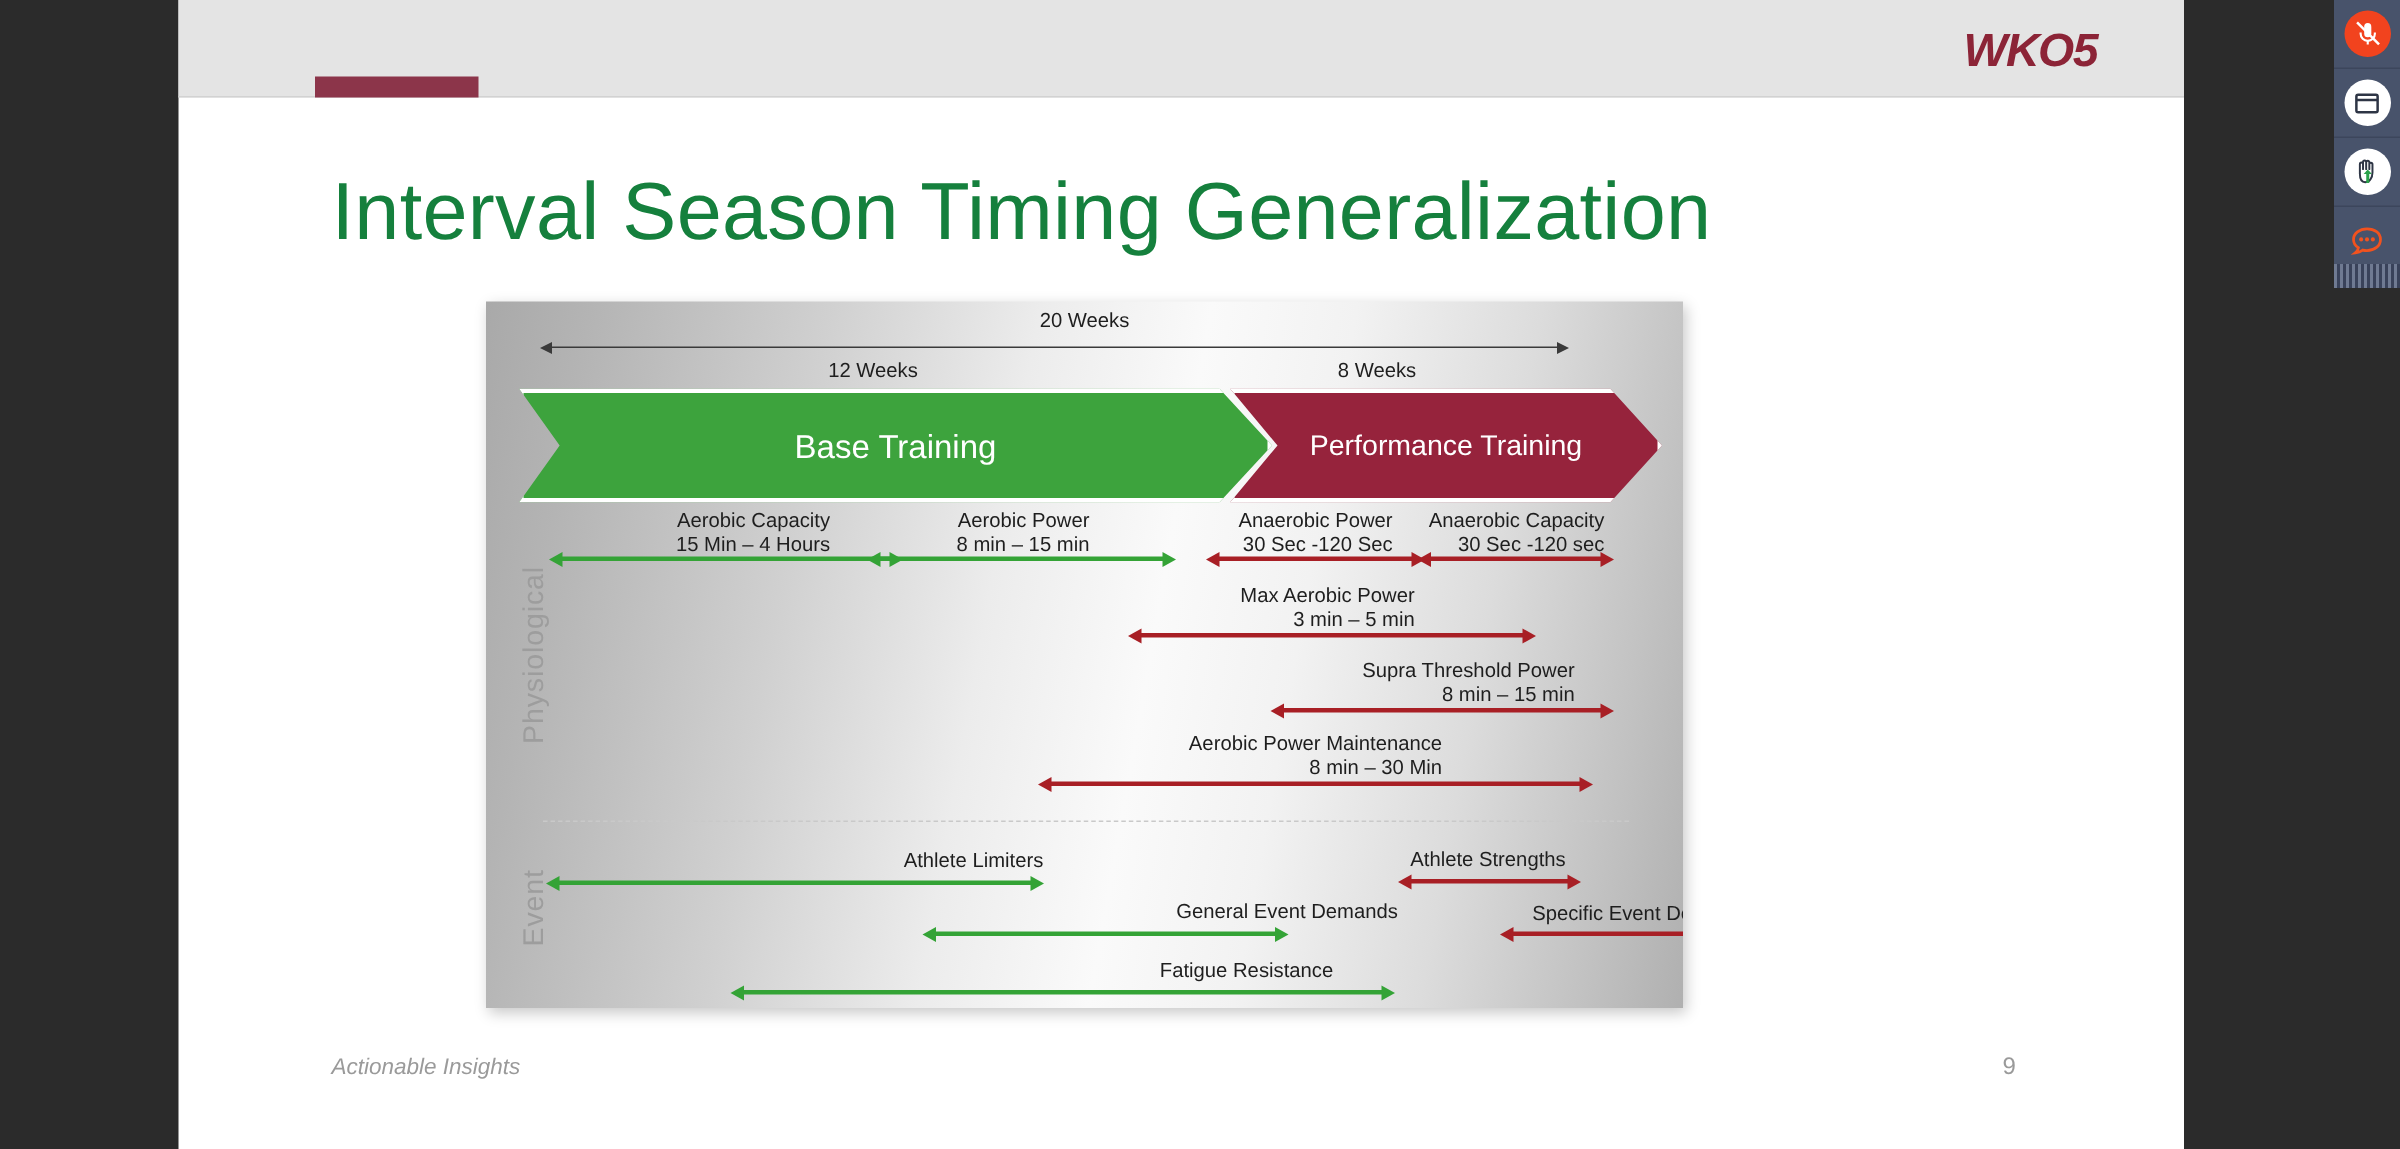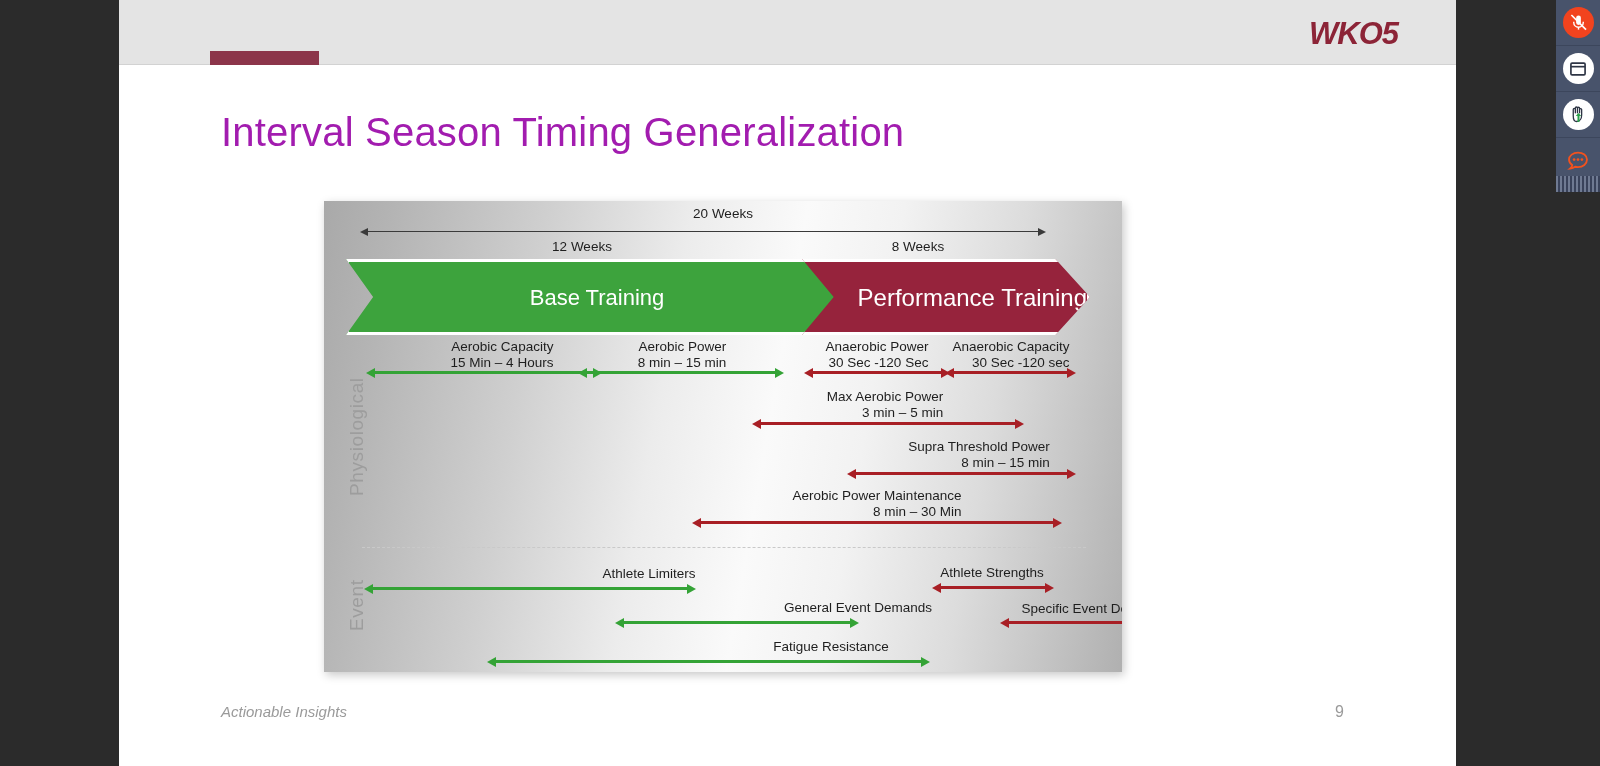--- a/index.html
+++ b/index.html
@@ -28,21 +28,21 @@
     color: #8c2437;
     font-family: "Liberation Sans", sans-serif;
   }
   .accent-bar {
     position: absolute; left: 91px; top: 51px; width: 109px; height: 14px;
     background: #8c354a;
   }
 
   .slide-title {
     position: absolute; left: 102px; top: 110px;
-    font-size: 40px; color: #a21caf; letter-spacing: .2px;
+    font-size: 54px; color: #15803d; letter-spacing: .2px;
     font-family: "Liberation Sans", sans-serif; white-space: nowrap;
   }
 
   .footer-note {
     position: absolute; left: 102px; top: 703px;
     font-size: 15px; font-style: italic; color: #9a9a9a;
   }
   .page-no {
     position: absolute; left: 1216px; top: 703px;
     font-size: 16px; color: #9a9a9a;
@@ -98,23 +98,22 @@
     position:absolute; top:0; height:76px;
     display:flex; align-items:center; justify-content:center;
     color:#fff; text-align:center; line-height:23px;
     border:3px solid #fff;
   }
   .chev-base {
     left:0; width:502px; background:#3da33d; font-size:22px;
     clip-path: polygon(0 0, 93% 0, 100% 50%, 93% 100%, 0 100%, 5.4% 50%);
   }
   .chev-perf {
-    left:456px; width:288px; background:#96233c; font-size:24px;
+    left:474px; width:288px; background:#96233c; font-size:19px;
     clip-path: polygon(0 0, 88% 0, 100% 50%, 88% 100%, 0 100%, 11% 50%);
-    justify-content: flex-end;
   }
   .chev-perf span { display:block; }
 
   
   .arrow {
     position: absolute; height: 3px;
   }
   .arrow .shaft { position:absolute; left:7px; right:7px; top:0; height:3px; }
   .arrow .tip {
     position:absolute; top:-3.5px; width:0; height:0;

